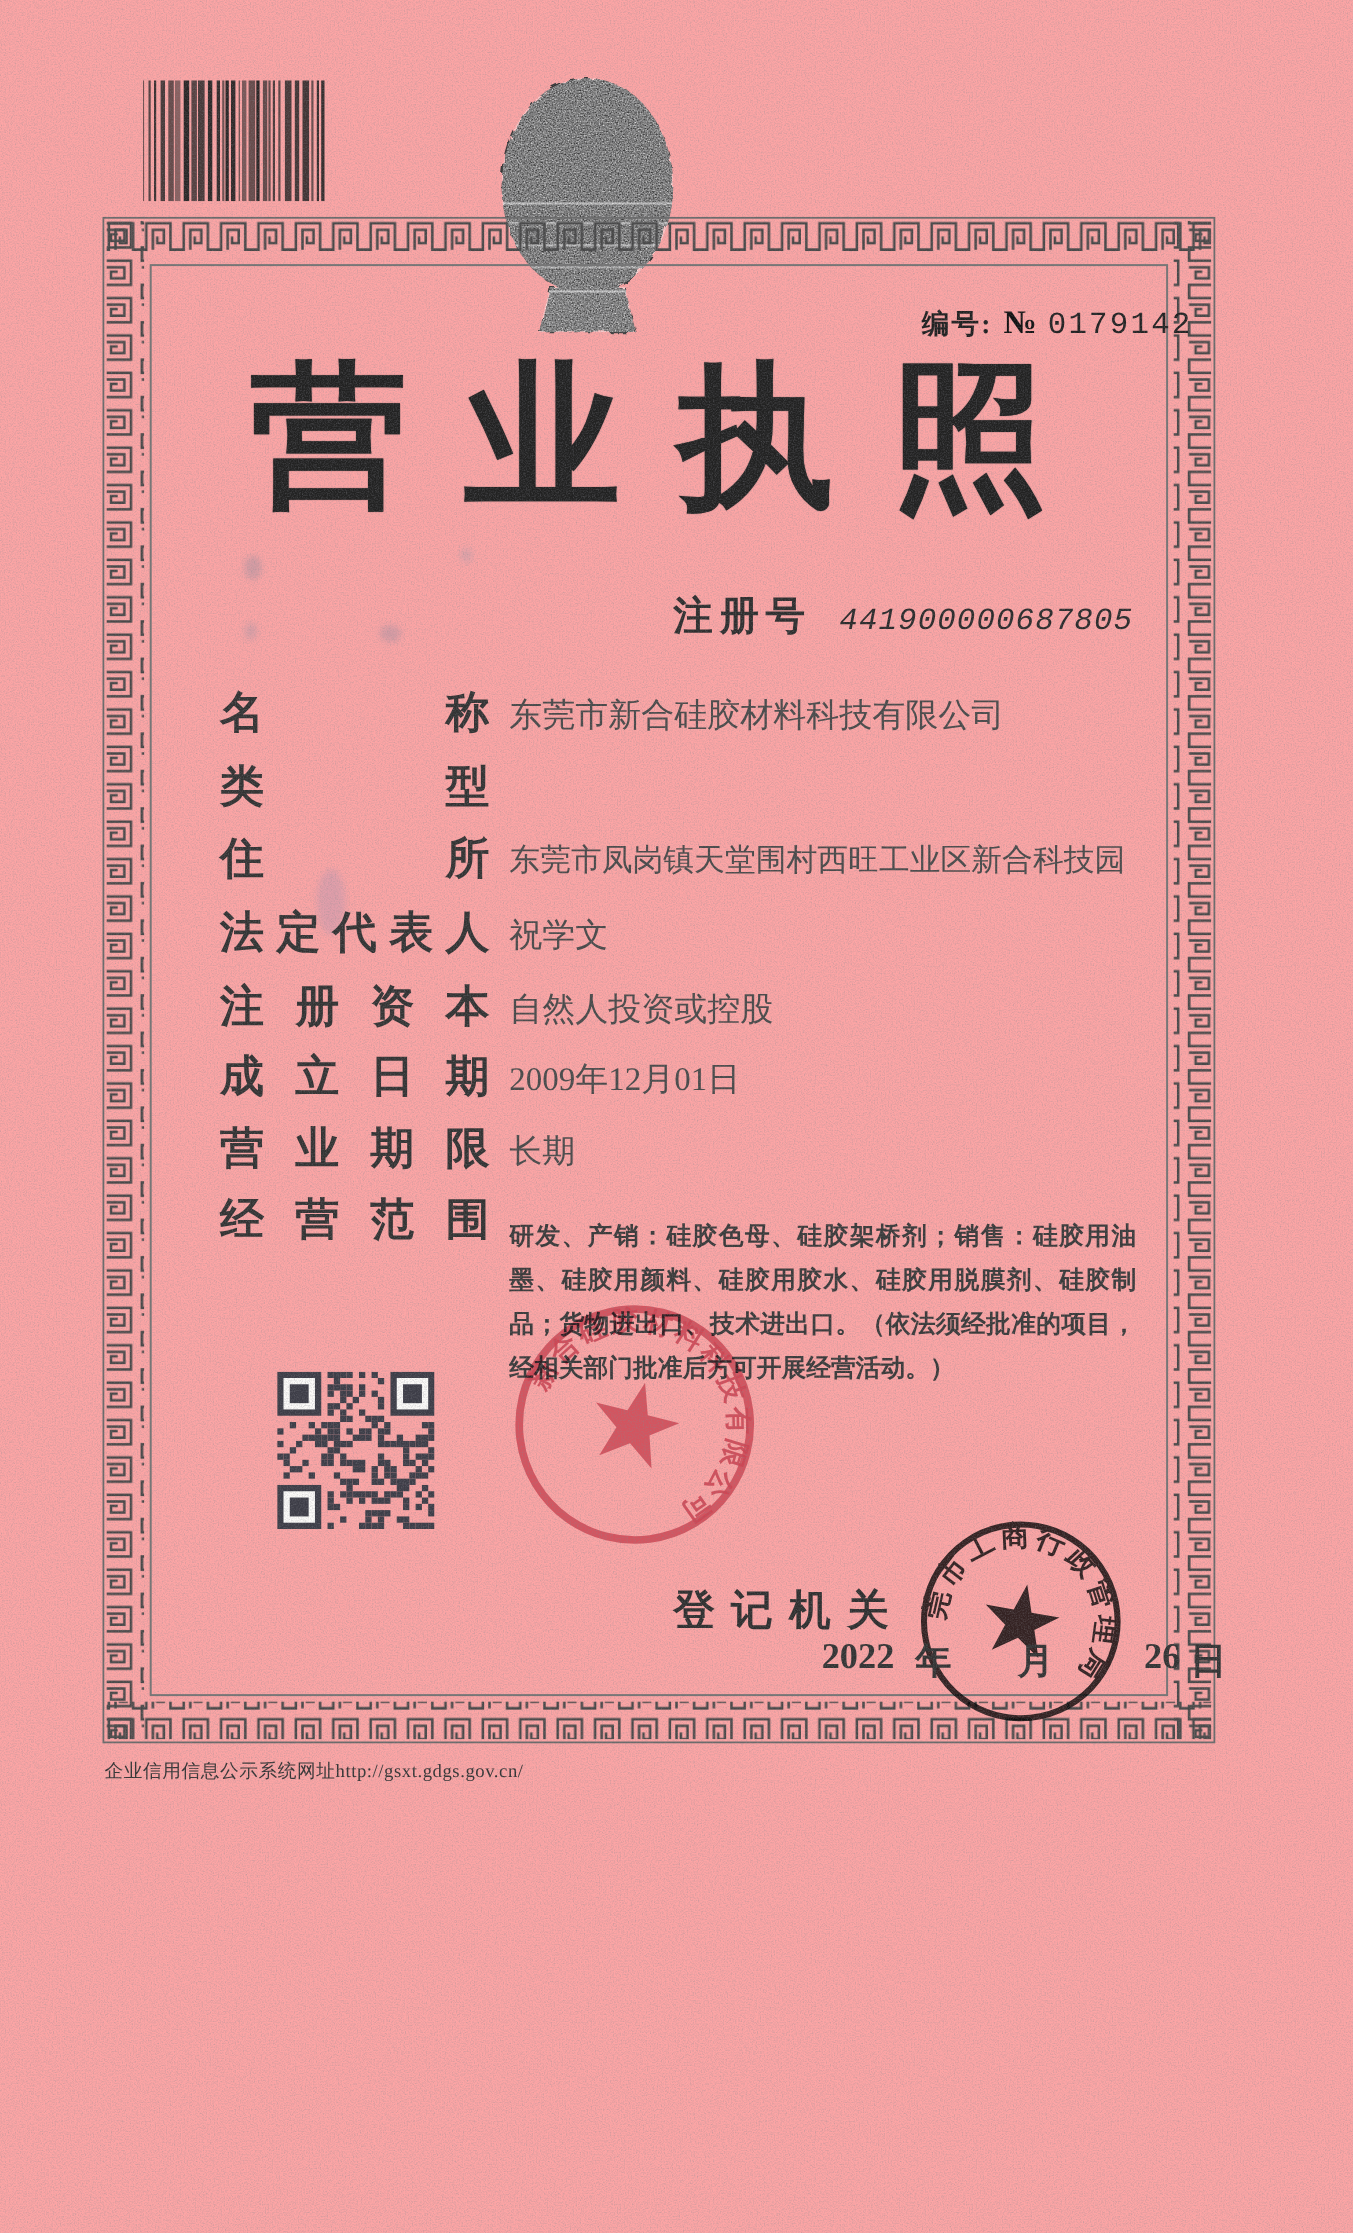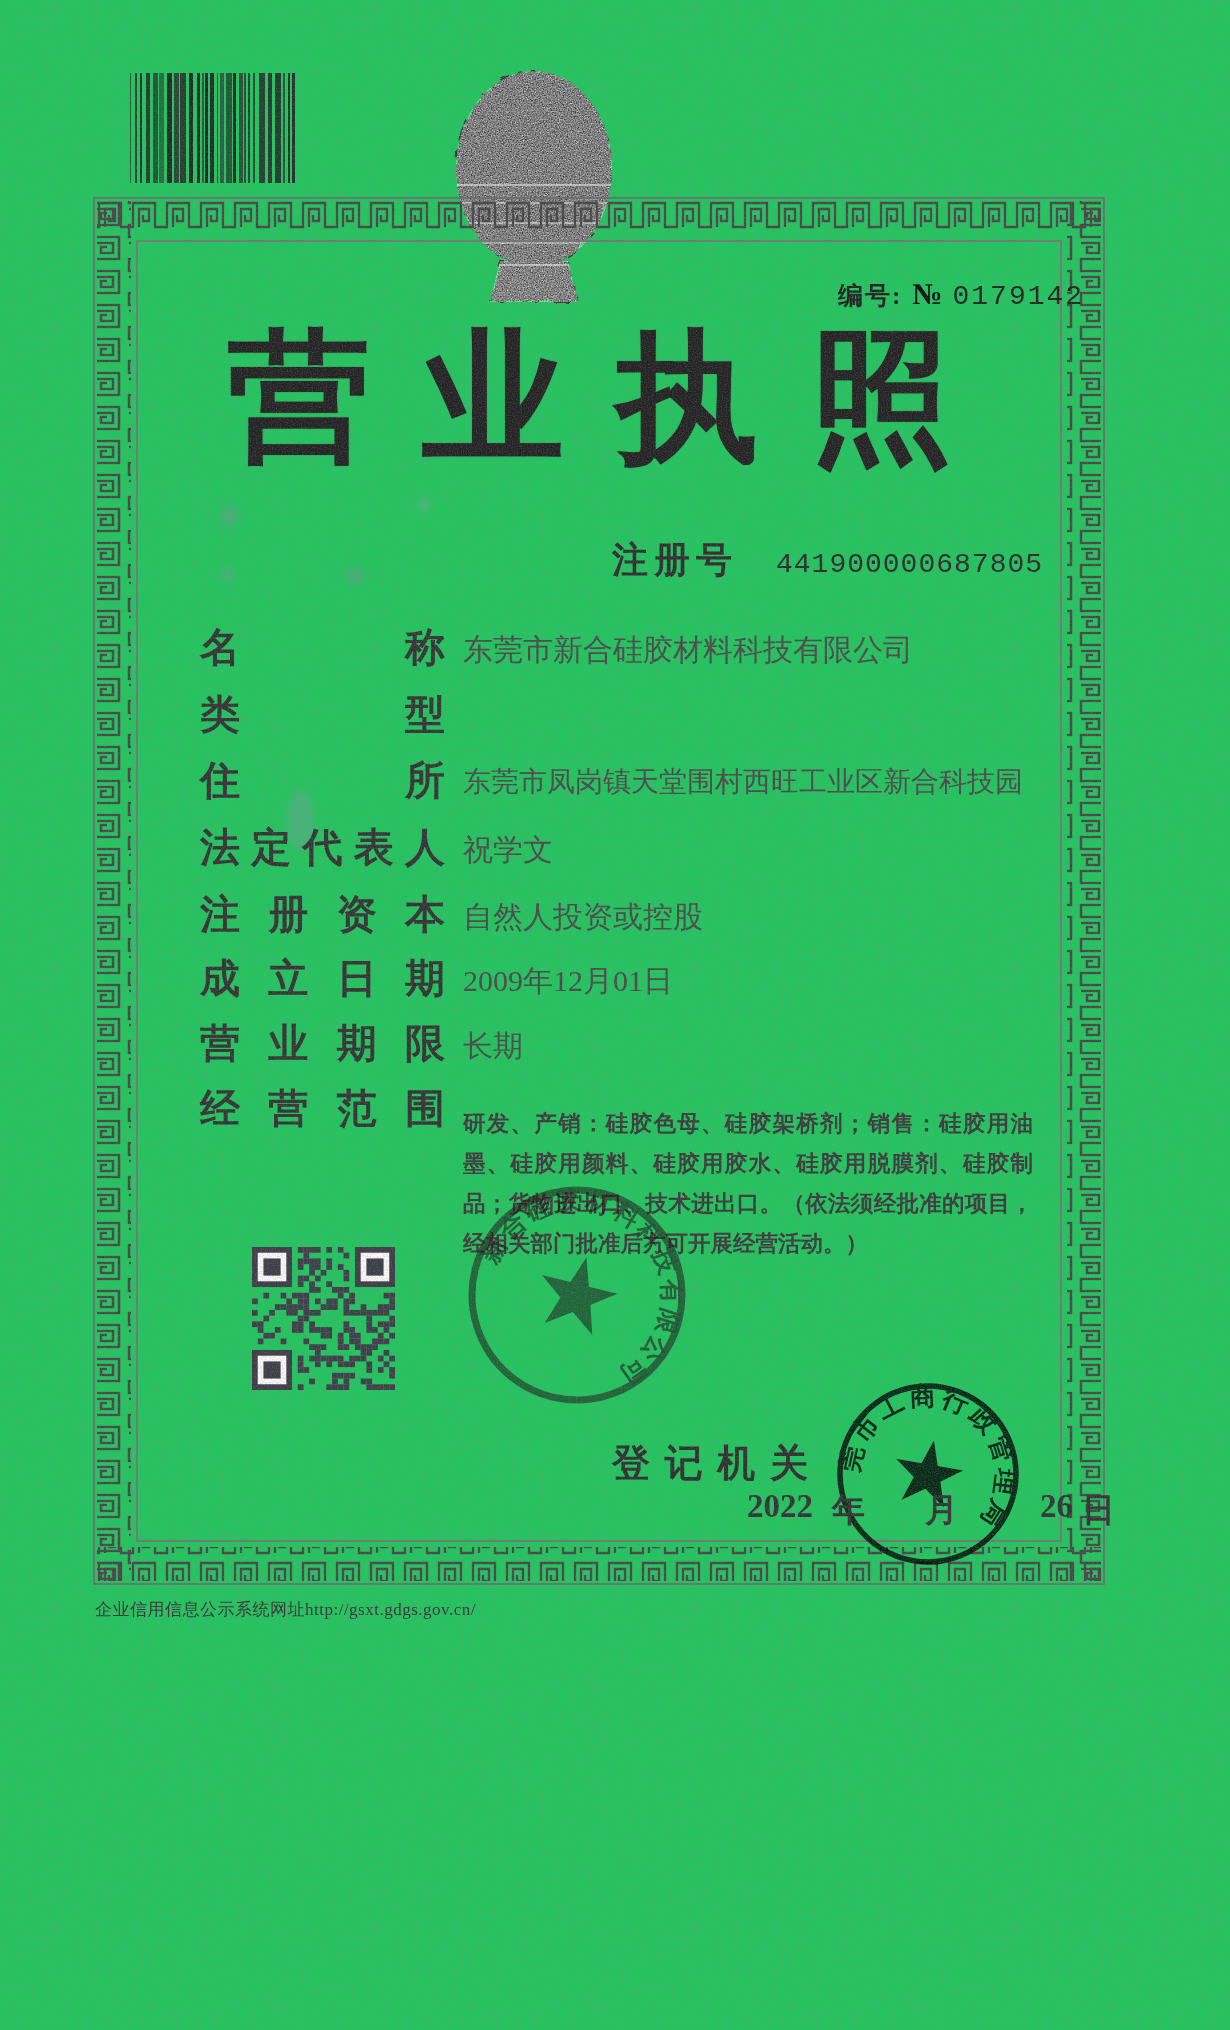--- a/index.html
+++ b/index.html
@@ -1,34 +1,34 @@
 <!DOCTYPE html>
 <html><head>
 <meta charset="utf-8">
 <style>
   html,body{margin:0;padding:0;width:1230px;height:2030px;background:#ffffff;overflow:hidden;}
-  .page{position:relative;width:1230px;height:2030px;background:#22c55e;
+  .page{position:relative;width:1230px;height:2030px;background:#fca5a5;
         font-family:"Liberation Serif","DejaVu Serif",serif;color:#222;}
   
   .barcode{position:absolute;left:130px;top:73px;width:165px;height:110px;overflow:hidden;filter:blur(.4px) contrast(.92);}
   .emblem{position:absolute;left:450px;top:66px;width:172px;height:240px;}
   .smudge{position:absolute;border-radius:50%;filter:blur(3px);pointer-events:none;}
   
   .frame{position:absolute;left:92px;top:196px;width:1014px;height:1390px;}
   
   .serial-row{position:absolute;left:838px;top:250px;display:flex;align-items:baseline;gap:10px;}
   .serial-label{font-size:25px;font-weight:700;color:#1f1f1f;letter-spacing:2px;}
   .serial-mark{font-size:30px;font-weight:700;color:#111;}
   .serial-num{font-family:"Liberation Mono","DejaVu Sans Mono",monospace;font-size:28px;color:#222;letter-spacing:2px;margin-top:31px;}
   .title-row{position:absolute;left:240px;top:322px;width:700px;display:flex;justify-content:center;gap:52px;}
   .title-char{font-family:"Liberation Sans","DejaVu Sans",sans-serif;font-size:142px;line-height:1.05;
               font-weight:900;color:#1d1d1d;text-shadow:0 0 1px #333;filter:contrast(.95);}
   .regno-row{position:absolute;left:612px;top:536px;display:flex;align-items:baseline;}
   .regno-label{width:120px;display:flex;justify-content:space-between;font-size:36px;font-weight:700;color:#2e2e2e;}
-  .regno-num{margin-left:44px;font-family:"Liberation Mono","DejaVu Sans Mono",monospace;font-size:28px;color:#2b2b2b;letter-spacing:1px;}
+  .regno-num{margin-left:31px;font-family:"Liberation Mono","DejaVu Sans Mono",monospace;font-size:28px;color:#2b2b2b;letter-spacing:1px;font-style:italic;}
   .field-label{position:absolute;left:200px;width:245px;display:flex;justify-content:space-between;
                font-size:40px;font-weight:700;color:#333;letter-spacing:0;}
   .field-value{position:absolute;left:463px;font-size:30px;font-weight:500;color:#4a4a4a;white-space:nowrap;}
   .scope-value{position:absolute;left:463px;top:1104px;width:570px;font-size:22.5px;line-height:40px;
                color:#3a3a3a;font-weight:600;text-align:justify;white-space:normal;}
   .registrar-label{position:absolute;left:612px;top:1438px;width:196px;display:flex;justify-content:space-between;
                font-size:38px;font-weight:700;color:#2f2f2f;}
   .date-part{position:absolute;top:1488px;font-size:33px;font-weight:700;color:#333;}
   .footer-left{position:absolute;left:95px;top:1598px;font-size:17px;color:#343434;letter-spacing:.5px;}
   .footer-right{position:absolute;left:690px;top:1595px;font-size:22.5px;font-weight:700;color:#2c2c2c;letter-spacing:1px;}

